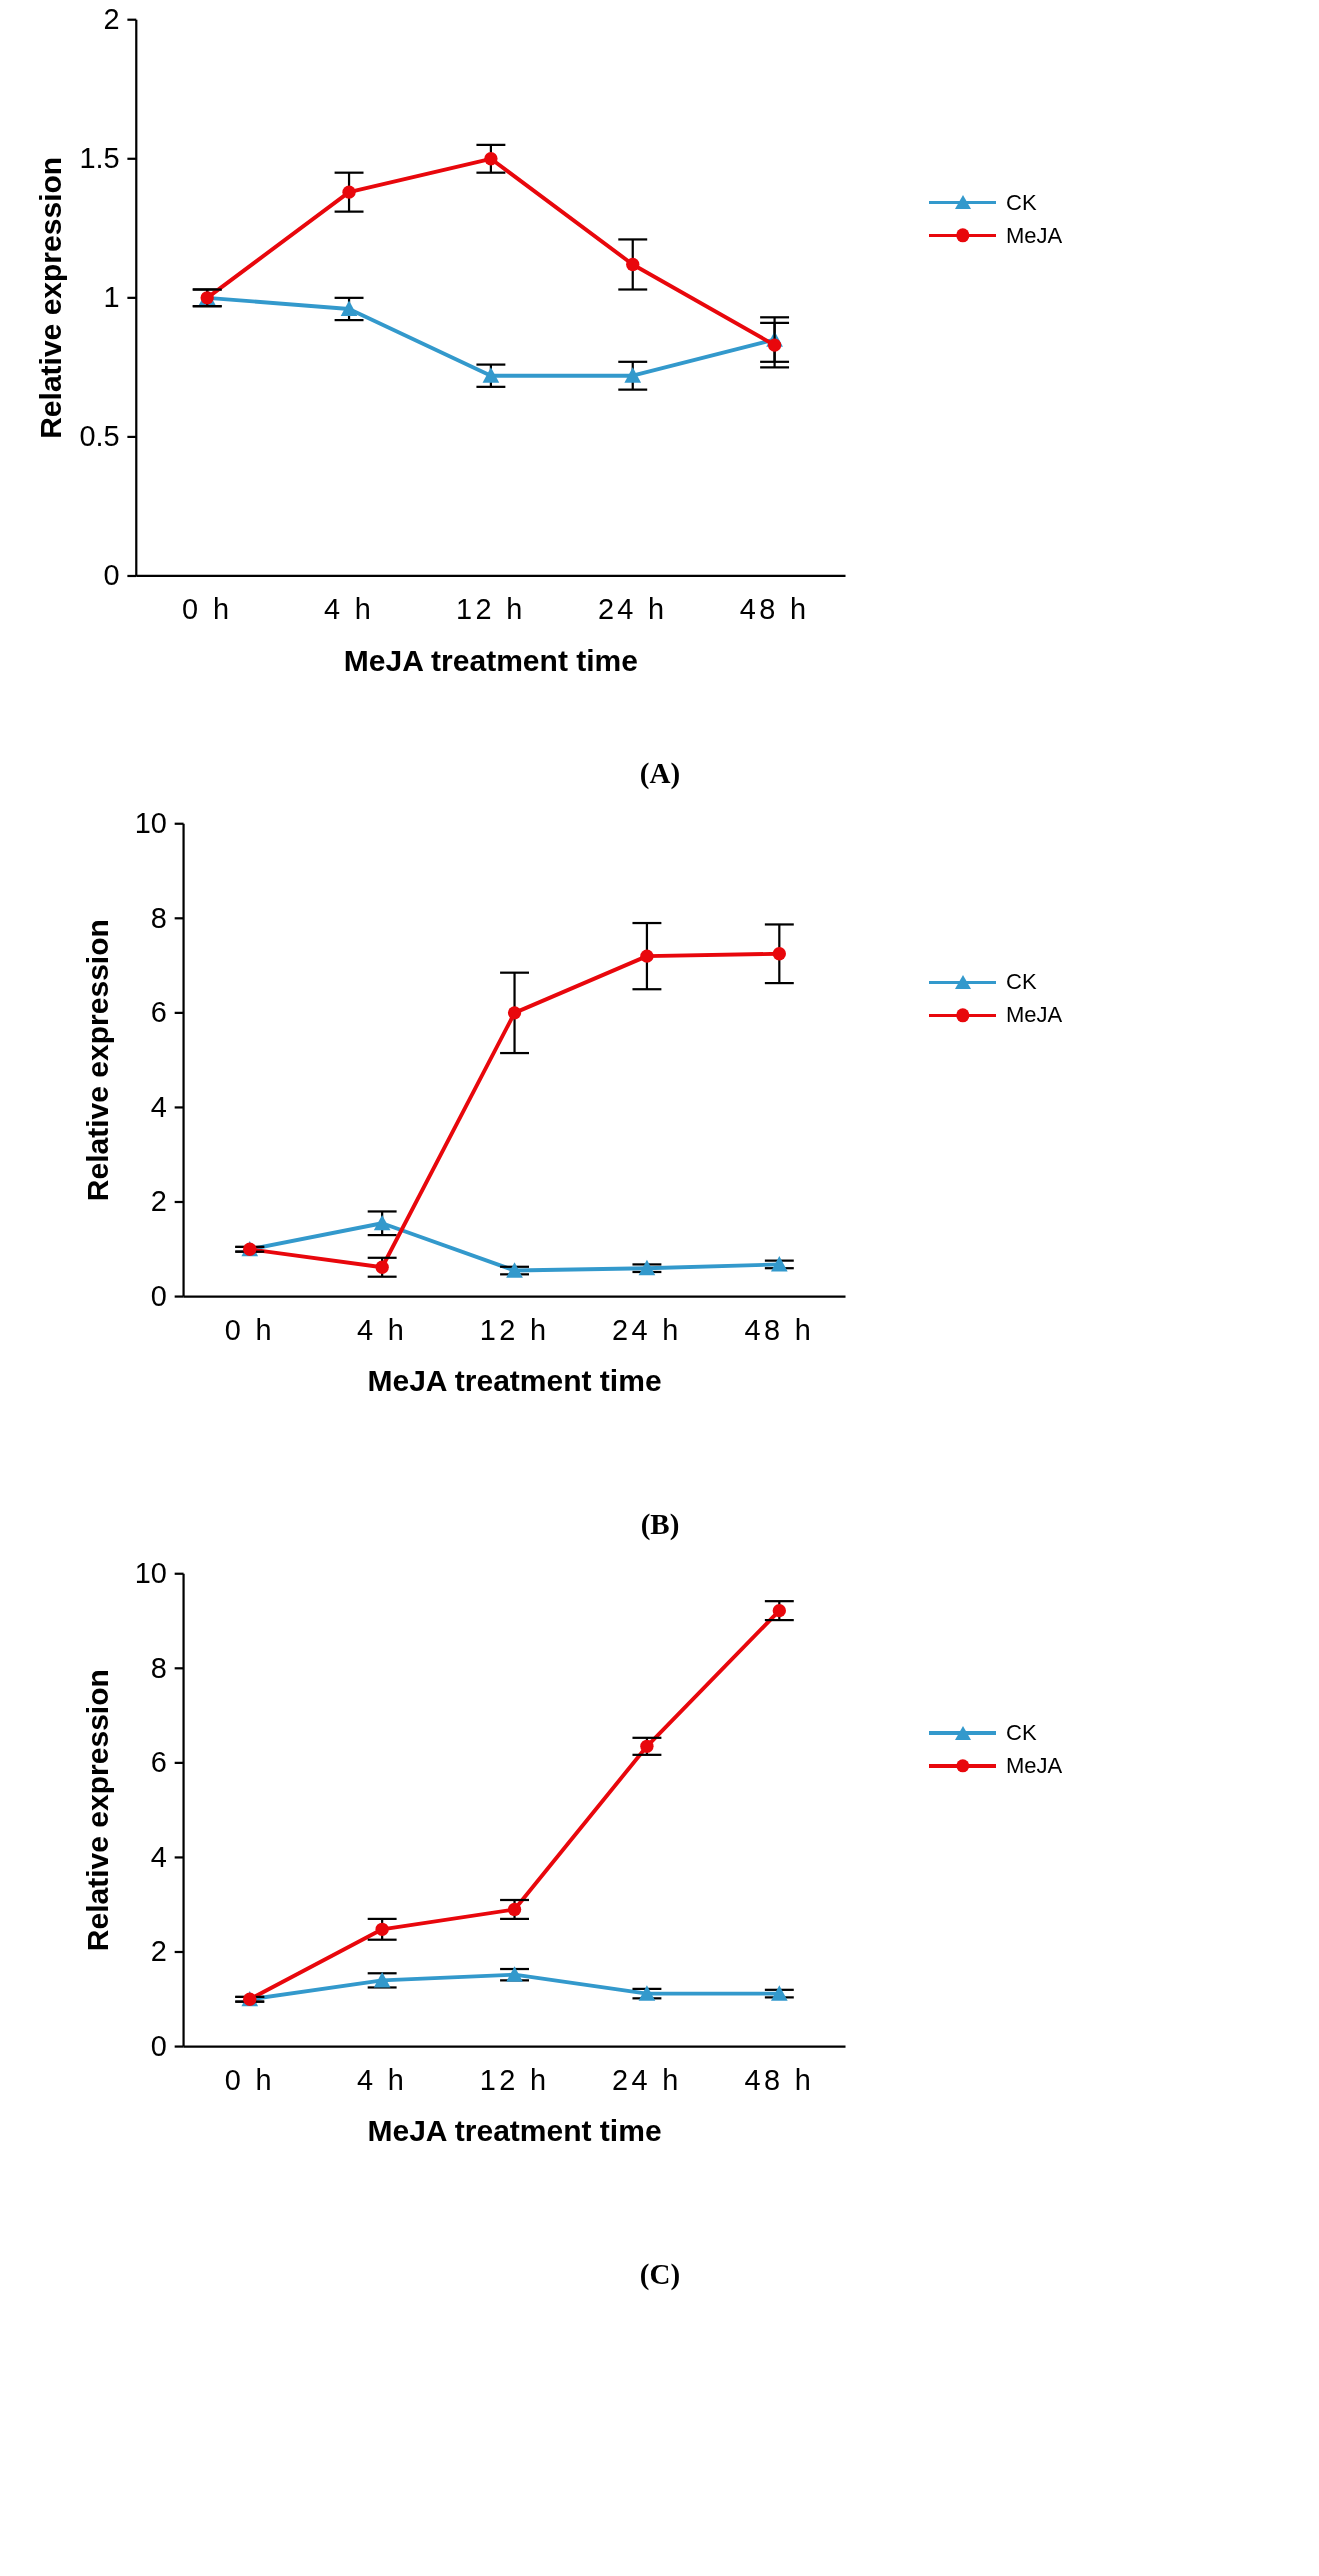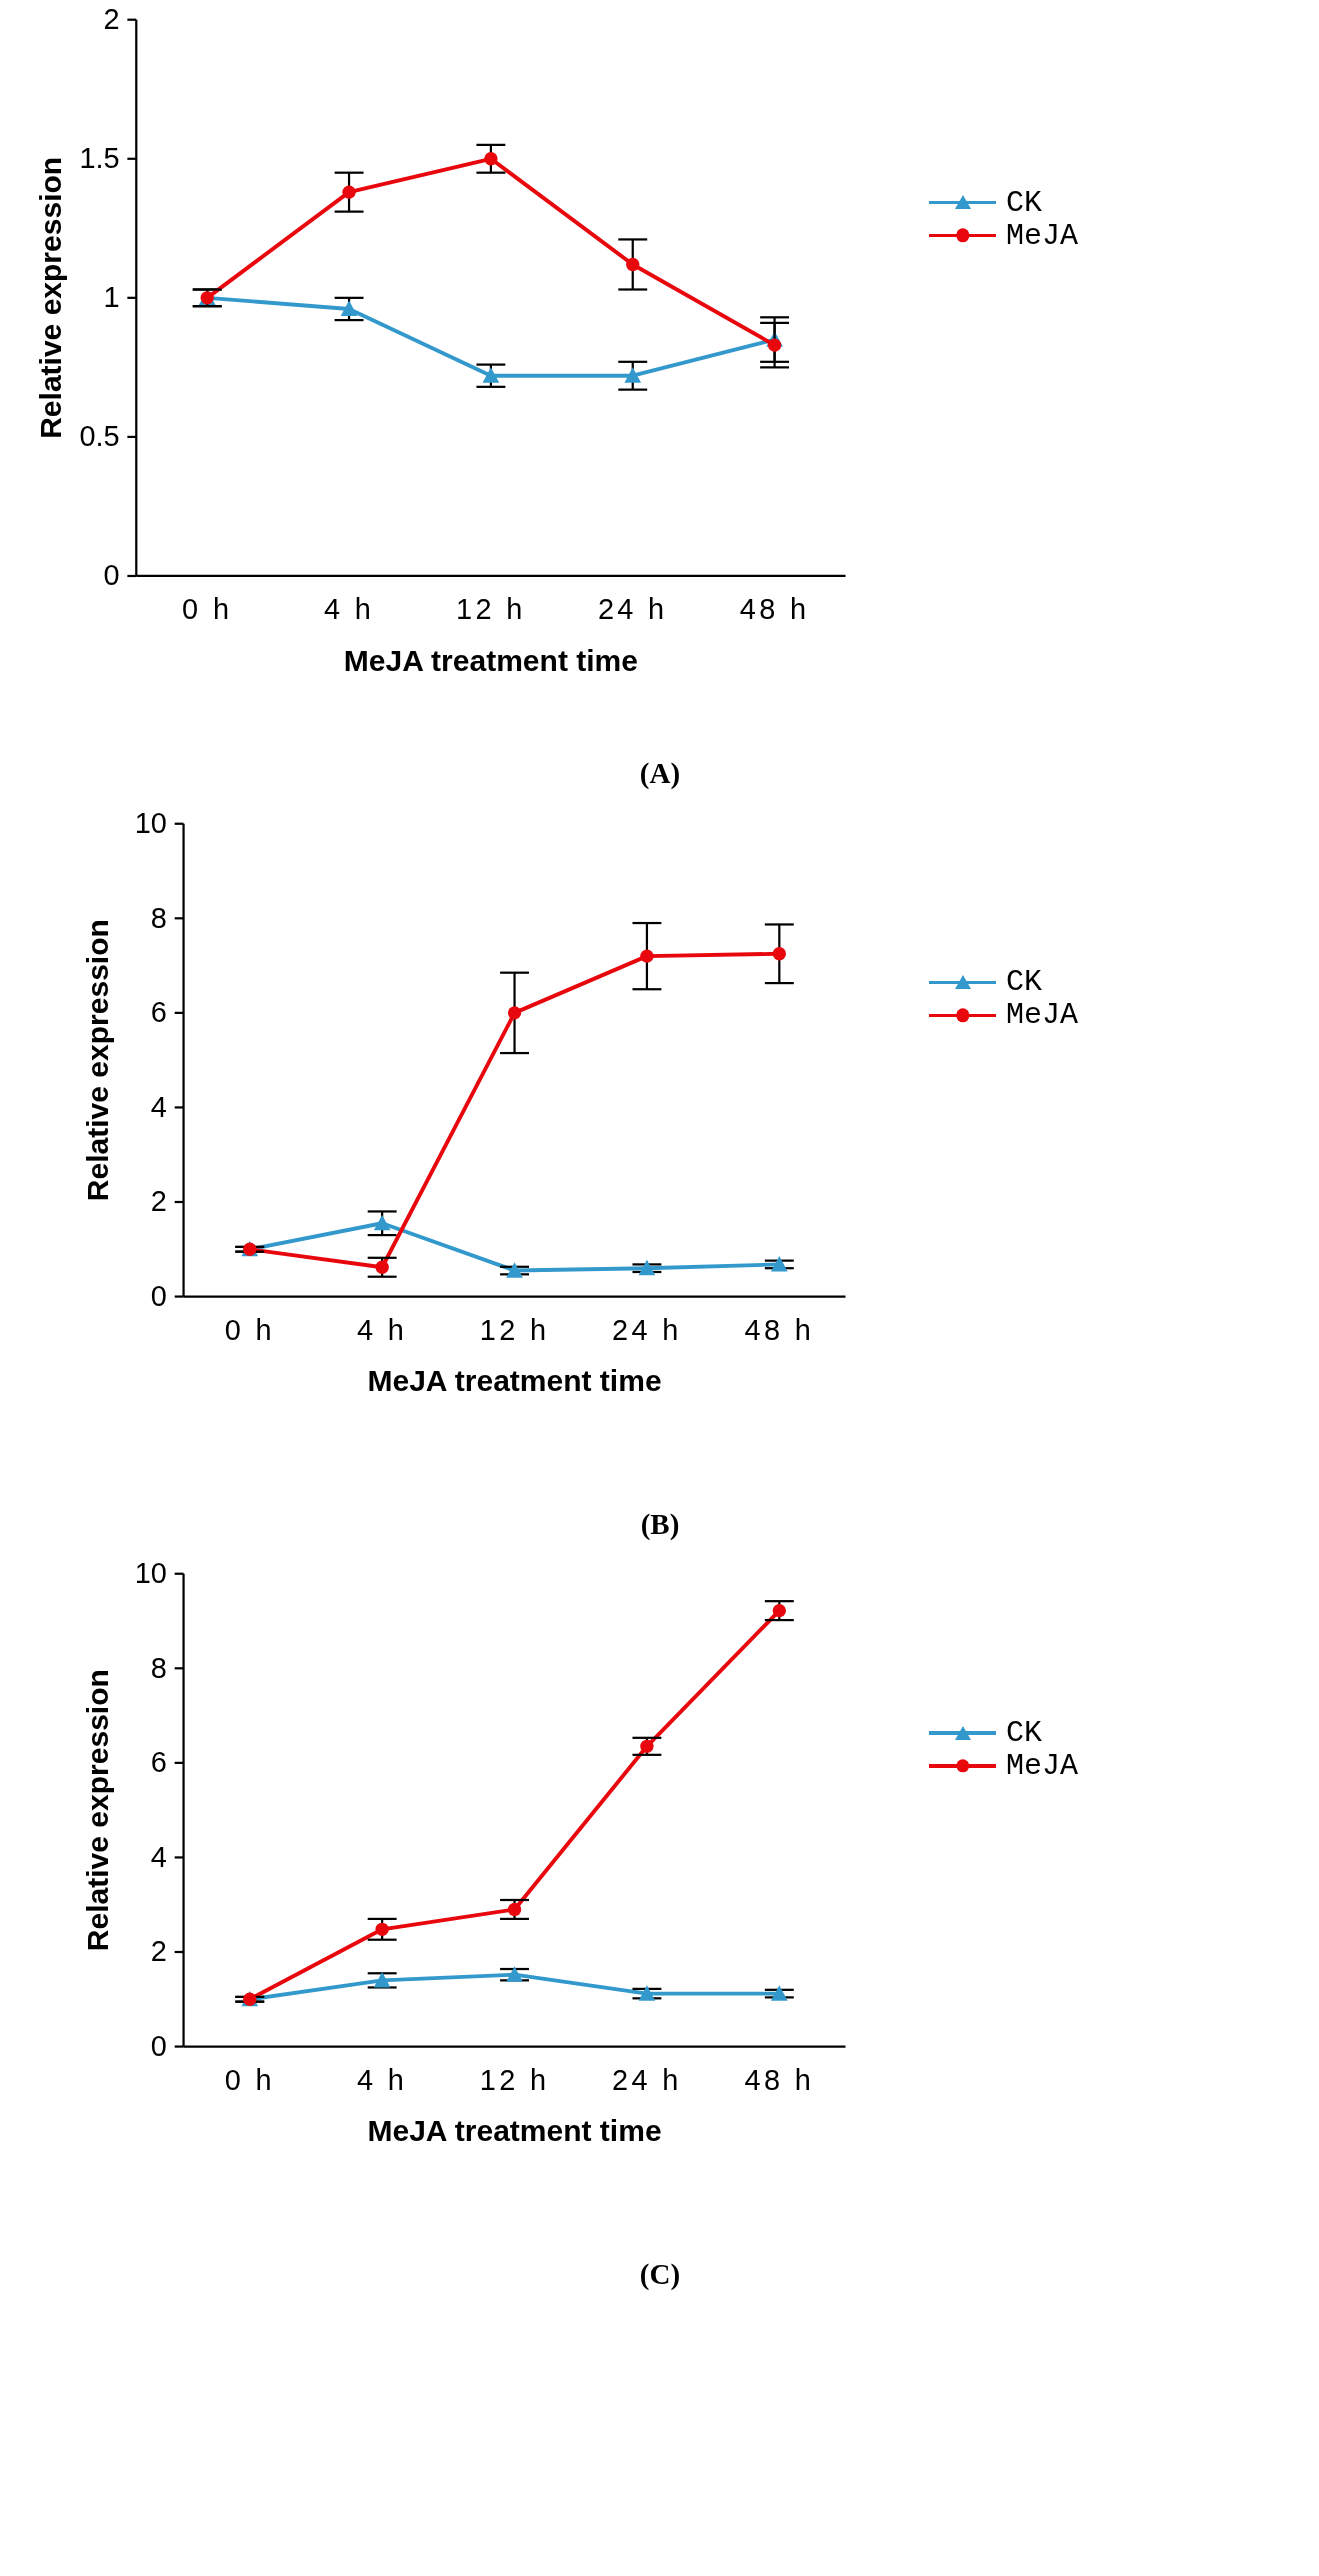--- a/index.html
+++ b/index.html
@@ -28,22 +28,22 @@
   }
   .panel-letter {
     text-align: center;
     font-family: "Liberation Serif", serif;
     font-weight: bold;
     font-size: 29px;
     letter-spacing: 0px;
   }
   .legend {
     position: absolute;
-    font-family: Liberation Mono, monospace;
-    font-size: 30px;
+    font-family: Liberation Sans, sans-serif;
+    font-size: 22px;
   }
   .legend-row {
     display: flex;
     align-items: center;
     height: 33px;
   }
   .legend-swatch {
     width: 67px;
     height: 3.3px;
     position: relative;

